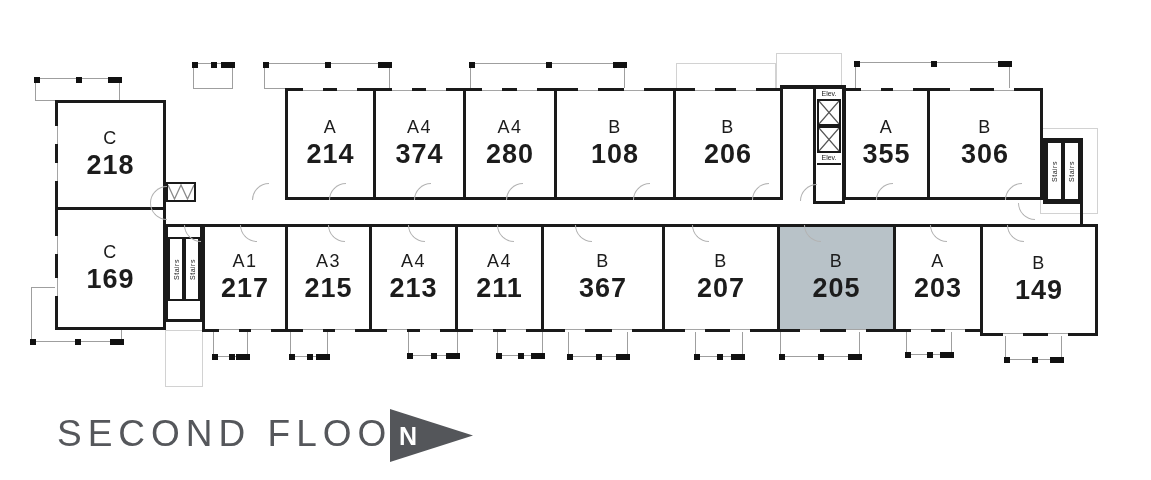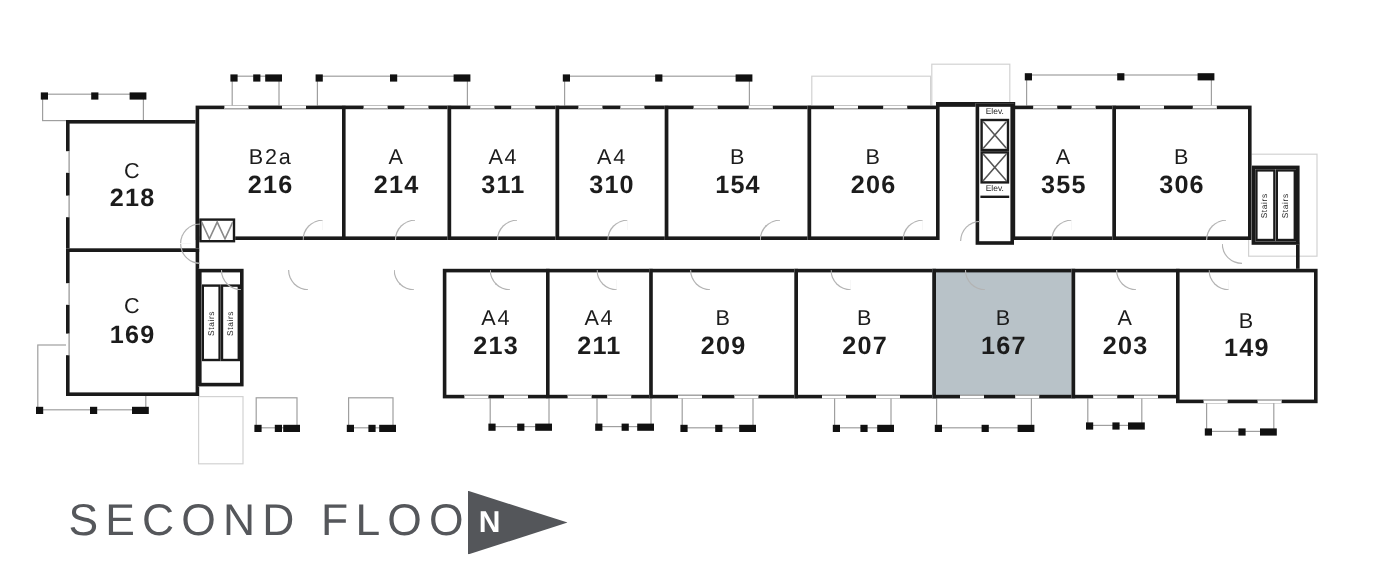--- a/index.html
+++ b/index.html
@@ -4,21 +4,21 @@
 <style>
   html,body{margin:0;padding:0;}
   body{width:1151px;height:480px;background:#ffffff;position:relative;overflow:hidden;
        font-family:"Liberation Sans",sans-serif;}
   #plan{position:absolute;left:0;top:0;width:1151px;height:400px;}
 
   .unit{position:absolute;box-sizing:border-box;border:3px solid #1a1a1a;background:#fff;
         display:flex;flex-direction:column;align-items:center;justify-content:center;color:#1c1c1c;}
   .unit.highlighted{background:#b8c2c8;}
   .u-type{font-size:18px;letter-spacing:1.5px;line-height:1.1;}
-  .u-num{font-size:21px;font-weight:bold;letter-spacing:1px;margin-top:2px;line-height:1.1;}
+  .u-num{font-size:27px;font-weight:bold;letter-spacing:1px;margin-top:2px;line-height:1.1;}
 
   .balcony{position:absolute;box-sizing:border-box;border:1px solid #9f9f9f;background:#fff;}
   .balcony.pale{border-color:#d2d2d2;}
   .post{position:absolute;width:6px;height:6px;background:#111;}
   .post.block{width:14px;}
 
   .door{position:absolute;box-sizing:border-box;width:17px;height:17px;}
   .door.tl{border-top:1px solid #b3b3b3;border-left:1px solid #b3b3b3;border-top-left-radius:100%;}
   .door.bl{border-bottom:1px solid #b3b3b3;border-left:1px solid #b3b3b3;border-bottom-left-radius:100%;}
 
@@ -134,47 +134,41 @@
       <div class="post" style="left: -2px; top: 21px;"></div>
       <div class="post" style="left: 25.5px; top: 21px;"></div>
       <div class="post block" style="left: 44px; top: 21px;"></div>
     </div>
     <div class="unit" style="left: 55px; top: 100px; width: 111px; height: 110px;">
       <span class="u-type">C</span>
       <span class="u-num">218</span>
       <div class="window v" style="left: -3px; top: 22%;"></div>
       <div class="window v" style="left: -3px; top: 58%;"></div>
     </div>
-    <div class="unit" style="left: 163px; top: 88px; width: 125px; height: 112px;">
-      <span class="u-type">B2a</span>
-      <span class="u-num">216</span>
-      <div class="window h top" style="left: 18%; top: -3px;"></div>
-      <div class="window h top" style="left: 58%; top: -3px;"></div>
-    </div>
     <div class="unit" style="left: 285px; top: 88px; width: 91px; height: 112px;">
       <span class="u-type">A</span>
       <span class="u-num">214</span>
       <div class="window h top" style="left: 18%; top: -3px;"></div>
       <div class="window h top" style="left: 58%; top: -3px;"></div>
     </div>
     <div class="unit" style="left: 373px; top: 88px; width: 93px; height: 112px;">
       <span class="u-type">A4</span>
-      <span class="u-num">311</span>
+      <span class="u-num">374</span>
       <div class="window h top" style="left: 18%; top: -3px;"></div>
       <div class="window h top" style="left: 58%; top: -3px;"></div>
     </div>
     <div class="unit" style="left: 463px; top: 88px; width: 94px; height: 112px;">
       <span class="u-type">A4</span>
-      <span class="u-num">310</span>
+      <span class="u-num">280</span>
       <div class="window h top" style="left: 18%; top: -3px;"></div>
       <div class="window h top" style="left: 58%; top: -3px;"></div>
     </div>
     <div class="unit" style="left: 554px; top: 88px; width: 122px; height: 112px;">
       <span class="u-type">B</span>
-      <span class="u-num">154</span>
+      <span class="u-num">108</span>
       <div class="window h top" style="left: 18%; top: -3px;"></div>
       <div class="window h top" style="left: 58%; top: -3px;"></div>
     </div>
     <div class="unit" style="left: 673px; top: 88px; width: 110px; height: 112px;">
       <span class="u-type">B</span>
       <span class="u-num">206</span>
       <div class="window h top" style="left: 18%; top: -3px;"></div>
       <div class="window h top" style="left: 58%; top: -3px;"></div>
     </div>
     <div class="unit" style="left: 843px; top: 88px; width: 87px; height: 112px;">
@@ -188,47 +182,59 @@
       <span class="u-num">306</span>
       <div class="window h top" style="left: 18%; top: -3px;"></div>
       <div class="window h top" style="left: 58%; top: -3px;"></div>
     </div>
     <div class="unit" style="left: 55px; top: 207px; width: 111px; height: 123px;">
       <span class="u-type">C</span>
       <span class="u-num">169</span>
       <div class="window v" style="left: -3px; top: 22%;"></div>
       <div class="window v" style="left: -3px; top: 58%;"></div>
     </div>
+    <div class="unit" style="left: 202px; top: 224px; width: 86px; height: 108px;">
+      <span class="u-type">A1</span>
+      <span class="u-num">217</span>
+      <div class="window h bot" style="left: 18%; bottom: -3px;"></div>
+      <div class="window h bot" style="left: 58%; bottom: -3px;"></div>
+    </div>
+    <div class="unit" style="left: 285px; top: 224px; width: 87px; height: 108px;">
+      <span class="u-type">A3</span>
+      <span class="u-num">215</span>
+      <div class="window h bot" style="left: 18%; bottom: -3px;"></div>
+      <div class="window h bot" style="left: 58%; bottom: -3px;"></div>
+    </div>
     <div class="unit" style="left: 369px; top: 224px; width: 89px; height: 108px;">
       <span class="u-type">A4</span>
       <span class="u-num">213</span>
       <div class="window h bot" style="left: 18%; bottom: -3px;"></div>
       <div class="window h bot" style="left: 58%; bottom: -3px;"></div>
     </div>
     <div class="unit" style="left: 455px; top: 224px; width: 89px; height: 108px;">
       <span class="u-type">A4</span>
       <span class="u-num">211</span>
       <div class="window h bot" style="left: 18%; bottom: -3px;"></div>
       <div class="window h bot" style="left: 58%; bottom: -3px;"></div>
     </div>
     <div class="unit" style="left: 541px; top: 224px; width: 124px; height: 108px;">
       <span class="u-type">B</span>
-      <span class="u-num">209</span>
+      <span class="u-num">367</span>
       <div class="window h bot" style="left: 18%; bottom: -3px;"></div>
       <div class="window h bot" style="left: 58%; bottom: -3px;"></div>
     </div>
     <div class="unit" style="left: 662px; top: 224px; width: 118px; height: 108px;">
       <span class="u-type">B</span>
       <span class="u-num">207</span>
       <div class="window h bot" style="left: 18%; bottom: -3px;"></div>
       <div class="window h bot" style="left: 58%; bottom: -3px;"></div>
     </div>
     <div class="unit highlighted" style="left: 777px; top: 224px; width: 119px; height: 108px;">
       <span class="u-type">B</span>
-      <span class="u-num">167</span>
+      <span class="u-num">205</span>
       <div class="window h bot" style="left: 18%; bottom: -3px;"></div>
       <div class="window h bot" style="left: 58%; bottom: -3px;"></div>
     </div>
     <div class="unit" style="left: 893px; top: 224px; width: 90px; height: 108px;">
       <span class="u-type">A</span>
       <span class="u-num">203</span>
       <div class="window h bot" style="left: 18%; bottom: -3px;"></div>
       <div class="window h bot" style="left: 58%; bottom: -3px;"></div>
     </div>
     <div class="unit" style="left: 980px; top: 224px; width: 118px; height: 112px;">

